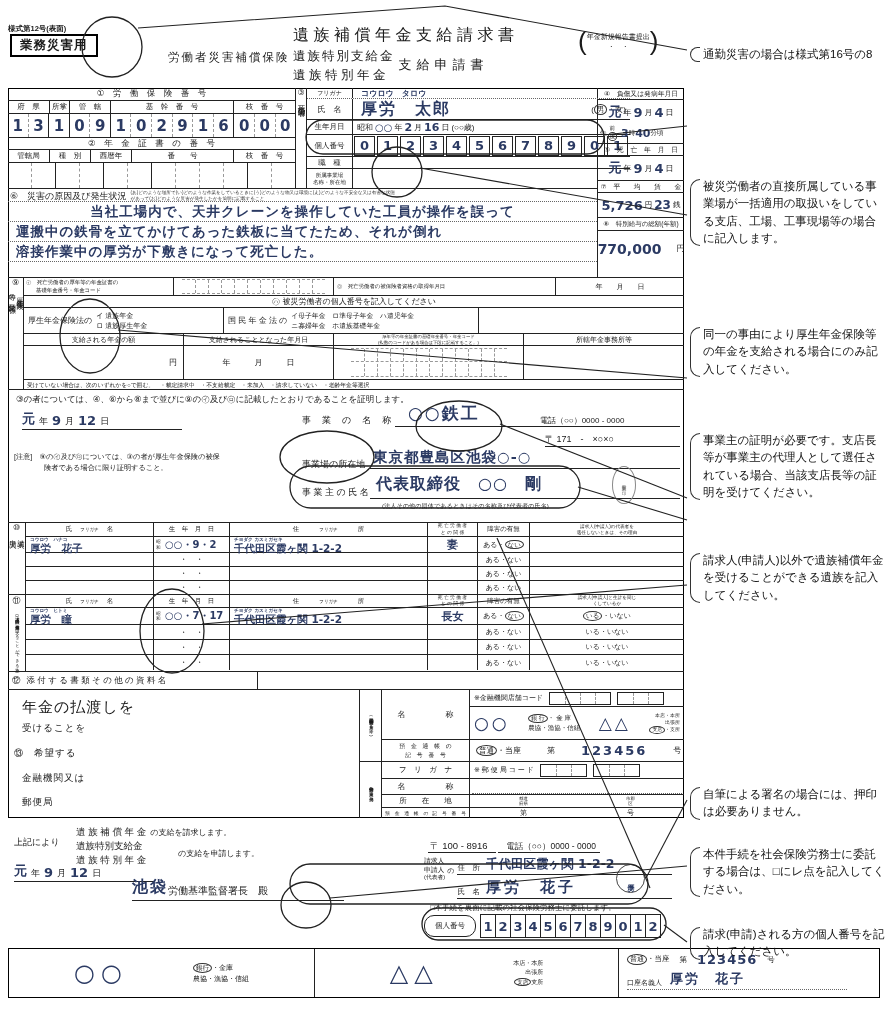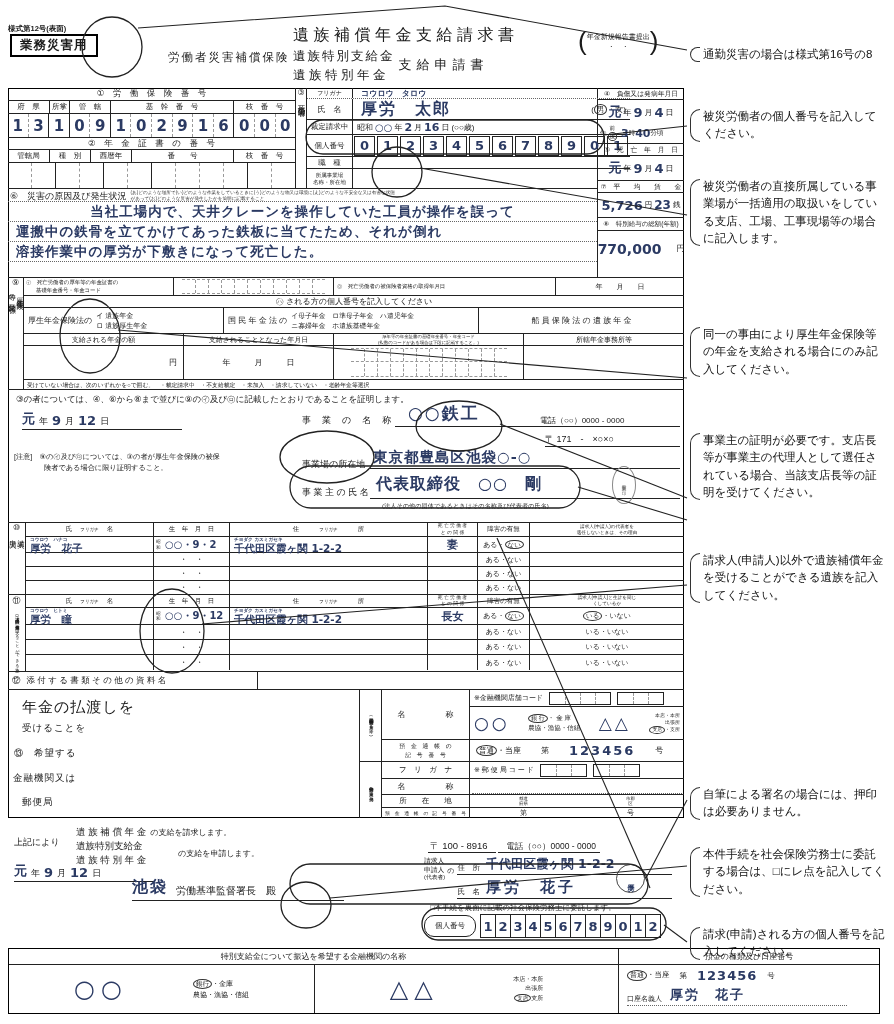--- a/index.html
+++ b/index.html
@@ -125,21 +125,21 @@
       <div class="row bb bx" style="height:21px;">
         <span class="c bx br" style="width:46px;font-size:8px;">氏　名</span>
         <span class="vc hw bx" style="flex:1;font-size:16px;padding-left:8px;letter-spacing:2px;">厚労　太郎</span>
         <span class="vc bx" style="font-size:8px;padding-right:4px;">
             <span>(</span>
             <span class="circ" style="font-size:7.5px;">男</span>
             <span>・女)</span>
           </span>
       </div>
       <div class="row bb bx" style="height:15px;">
-        <span class="c bx br" style="width:46px;font-size:7.5px;">裁定請求中</span>
+        <span class="c bx br" style="width:46px;font-size:7.5px;">生年月日</span>
         <span class="vc bx" style="flex:1;font-size:8px;padding-left:4px;gap:2px;">
           <span>昭和</span>
             <b class="hw" style="font-size:10px;">○○</b>
             <span>年</span>
           <b class="hw" style="font-size:11px;">2</b>
             <span>月</span>
           <b class="hw" style="font-size:11px;">16</b>
             <span>日</span>
           <span>(○○歳)</span>
         </span>
@@ -257,37 +257,36 @@
               <i class="sd"></i>
               <i class="sd"></i>
               <i class="sd"></i>
               <i class="sd"></i>
               <i class="sd"></i>
           </span>
         </span>
         <span class="vc bx br" style="width:222px;font-size:5.4px;padding-left:3px;">㋺　死亡労働者の被保険者資格の取得年月日</span>
         <span class="c bx" style="flex:1;font-size:7px;">年　　月　　日</span>
       </div>
-      <div class="c bb bx" style="height:12px;font-size:8px;">㋩ される方の個人番号を記入してください</div>
+      <div class="c bb bx" style="height:12px;font-size:8px;">㋩ 被災労働者の個人番号を記入してください</div>
       <div class="row bb bx" style="height:26px;">
         <span class="vc bx br" style="width:200px;padding-left:4px;font-size:8px;gap:4px;">
           <span>厚生年金保険法の</span>
           <span style="font-size:7px;line-height:1.4;">
               <span style="display:block;">イ 遺族年金</span>
               <span style="display:block;">ロ 遺族厚生年金</span>
             </span>
         </span>
         <span class="vc bx br" style="width:255px;padding-left:4px;font-size:8px;gap:4px;">
           <span>国 民 年 金 法 の</span>
           <span style="font-size:6.8px;line-height:1.4;">
               <span style="display:block;">イ母子年金　ロ準母子年金　ハ遺児年金</span>
               <span style="display:block;">ニ寡婦年金　ホ遺族基礎年金</span>
             </span>
         </span>
-        <span class="c bx" style="flex:1;font-size:8px;">船 員 保 険 法 の 遺 族 年 金</span>
       </div>
       <div class="row bb bx" style="height:12px;font-size:7px;">
         <span class="c bx br" style="width:160px;">支給される年金の額</span>
         <span class="c bx br" style="width:150px;">支給されることとなった年月日</span>
         <span class="c bx br" style="width:190px;font-size:4.4px;line-height:1.3;flex-direction:column;">
           <span>厚年等の年金証書の基礎年金番号・年金コード</span>
             <span>(複数のコードがある場合は下段に記載すること。)</span>
         </span>
         <span class="c bx" style="flex:1;">所轄年金事務所等</span>
       </div>
@@ -463,21 +462,21 @@
             <span>くしているか</span>
           </span>
       </div>
       <div class="row bb bx" style="height:17px;">
         <span class="bx br" style="width:128px;padding-left:4px;">
             <span class="hw" style="display:block;font-size:4.6px;line-height:1;margin-top:1px;">コウロウ　ヒトミ</span>
             <span class="hw" style="display:block;font-size:10.5px;line-height:1;">厚労　瞳</span>
           </span>
         <span class="vc bx br" style="width:76px;padding-left:2px;">
             <span style="font-size:4.6px;width:9px;line-height:1.1;">昭和</span>
-            <b class="hw" style="font-size:10px;">○○・9・12</b>
+            <b class="hw" style="font-size:10px;">○○・7・17</b>
           </span>
         <span class="bx br" style="width:198px;padding-left:4px;">
             <span class="hw" style="display:block;font-size:4.6px;line-height:1;margin-top:1px;">チヨダク カスミガセキ</span>
             <span class="hw" style="display:block;font-size:10.5px;line-height:1;">千代田区霞ヶ関 1-2-2</span>
           </span>
         <span class="c hw bx br" style="width:50px;font-size:11px;">長女</span>
         <span class="c bx br" style="width:52px;font-size:7px;">
             <span>ある・</span>
             <span class="circ" style="font-size:6.5px;">ない</span>
           </span>
@@ -520,21 +519,21 @@
       </span>
     <span style="flex:1;"></span>
   </div>
 
   <div class="abs row bx" style="left:8px;top:690px;width:676px;height:128px;">
     <div class="bx br" style="width:352px;position:relative;">
       <div class="abs" style="left:14px;top:8px;font-size:15px;letter-spacing:1px;">年金の払渡しを</div>
       <div class="abs" style="left:14px;top:32px;font-size:9.5px;letter-spacing:1px;">受けることを</div>
       <div class="abs" style="left:6px;top:57px;font-size:9px;">⑬</div>
       <div class="abs" style="left:26px;top:57px;font-size:9.5px;letter-spacing:1px;">希望する</div>
-      <div class="abs" style="left:5px;top:82px;font-size:9.5px;letter-spacing:1px;">金融機関又は</div>
+      <div class="abs" style="left:14px;top:82px;font-size:9.5px;letter-spacing:1px;">金融機関又は</div>
       <div class="abs" style="left:14px;top:106px;font-size:9.5px;letter-spacing:1px;">郵便局</div>
     </div>
     <div class="bx br" style="width:22px;">
       <div class="c bb bx" style="height:72px;">
           <span class="v" style="font-size:4.2px;letter-spacing:0;line-height:1.1;">金融機関(郵便貯金銀行の支店等を除く。)</span>
         </div>
       <div class="c bx" style="height:54px;">
           <span class="v" style="font-size:4.2px;letter-spacing:0;line-height:1.1;">郵便貯金銀行の支店等又は郵便局</span>
         </div>
     </div>
@@ -569,21 +568,21 @@
                 <span style="display:block;"><span class="circ" style="font-size:4.8px;">支店</span><span>・支所</span></span>
               </span>
           </span>
         </span>
       </div>
       <div class="row bb bx" style="height:22px;">
         <span class="c bx br" style="width:88px;font-size:5.8px;flex-direction:column;line-height:1.4;">
             <span>預　金　通　帳　の</span>
             <span>記　号　番　号</span>
           </span>
-        <span class="vc" style="flex:1;padding-left:6px;font-size:8px;gap:20px;">
+        <span class="vc" style="flex:1;padding-left:6px;font-size:8px;gap:26px;">
           <span><span class="circ" style="font-size:7.5px;">普通</span><span>・当座</span></span>
           <span>第</span>
           <b class="hw" style="font-size:13px;letter-spacing:2px;">123456</b>
           <span>号</span>
         </span>
       </div>
       <div class="row bb bx" style="height:17px;">
         <span class="c bx br" style="width:88px;font-size:7.5px;">フ　リ　ガ　ナ</span>
         <span class="vc" style="flex:1;padding-left:4px;font-size:7px;gap:6px;">
           <span>※ 郵 便 局 コ ー ド</span>
@@ -640,21 +639,21 @@
   </div>
   <div class="abs" style="left:178px;top:848px;font-size:8px;">の支給を申請します。</div>
   <div class="abs u" style="left:14px;top:862px;width:140px;height:18px;font-size:9px;display:flex;align-items:flex-end;gap:4px;padding-bottom:1px;">
     <b class="hw" style="font-size:13px;">元</b>
       <span>年</span>
     <b class="hw" style="font-size:13px;">9</b>
       <span>月</span>
     <b class="hw" style="font-size:13px;">12</b>
       <span>日</span>
   </div>
-  <div class="abs u" style="left:132px;top:872px;width:212px;height:26px;display:flex;align-items:flex-end;gap:8px;padding-bottom:2px;">
+  <div class="abs u" style="left:132px;top:872px;width:212px;height:26px;display:flex;align-items:flex-end;gap:0;padding-bottom:2px;">
     <b class="hw" style="font-size:16px;letter-spacing:2px;">池袋</b>
     <span style="font-size:10px;">労働基準監督署長　殿</span>
   </div>
   <div class="abs" style="left:428px;top:840px;font-size:9.5px;">
     <span class="u" style="padding:0 8px 1px 2px;">〒 100 - 8916</span>
     <span class="u" style="padding:0 4px 1px 8px;font-size:8.5px;">電話（○○）0000 - 0000</span>
   </div>
   <div class="abs row" style="left:424px;top:856px;">
     <span style="font-size:6.8px;line-height:1.35;">
       <span style="display:block;">請求人</span>
@@ -689,24 +688,20 @@
       <b class="mb2">7</b>
       <b class="mb2">8</b>
       <b class="mb2">9</b>
       <b class="mb2">0</b>
       <b class="mb2">1</b>
       <b class="mb2">2</b>
     </span>
   </div>
 
   <div class="abs bx" style="left:8px;top:948px;width:872px;border:1.5px solid #000;">
-    <div class="row bb bx" style="height:16px;font-size:8px;">
-      <span class="c bx br" style="width:610px;">特別支給金について振込を希望する金融機関の名称</span>
-      <span class="c bx" style="flex:1;">預金の種類及び口座番号</span>
-    </div>
     <div class="row bx" style="height:48px;">
       <span class="row bx br" style="width:306px;align-items:center;justify-content:space-evenly;">
         <b class="hw" style="font-size:24px;letter-spacing:6px;font-weight:400;">○○</b>
         <span style="font-size:7px;line-height:1.6;">
             <span style="display:block;"><span class="circ" style="font-size:6.5px;">銀行</span><span>・金庫</span></span>
             <span style="display:block;">農協・漁協・信組</span>
           </span>
       </span>
       <span class="row bx br" style="width:304px;align-items:center;justify-content:space-evenly;">
         <b class="hw" style="font-size:24px;letter-spacing:6px;font-weight:400;">△△</b>
@@ -725,21 +720,20 @@
         </span>
         <span class="row" style="align-items:flex-end;gap:8px;margin-top:3px;border-bottom:1px dotted #666;padding-bottom:1px;width:220px;">
           <span style="font-size:7px;">口座名義人</span>
           <b class="hw" style="font-size:13px;letter-spacing:2px;">厚労　花子</b>
         </span>
       </span>
     </div>
   </div>
 
   <div class="callout" style="top:46px;">通勤災害の場合は様式第16号の8</div>
-  <div class="callout" style="top:108px;">被災労働者の個人番号を記入してください。</div>
   <div class="callout" style="top:178px;">被災労働者の直接所属している事業場が一括適用の取扱いをしている支店、工場、工事現場等の場合に記入します。</div>
   <div class="callout" style="top:326px;">同一の事由により厚生年金保険等の年金を支給される場合にのみ記入してください。</div>
   <div class="callout" style="top:432px;">事業主の証明が必要です。支店長等が事業主の代理人として選任されている場合、当該支店長等の証明を受けてください。</div>
   <div class="callout" style="top:552px;">請求人(申請人)以外で遺族補償年金を受けることができる遺族を記入してください。</div>
   <div class="callout" style="top:786px;">自筆による署名の場合には、押印は必要ありません。</div>
   <div class="callout" style="top:846px;">本件手続を社会保険労務士に委託する場合は、□にレ点を記入してください。</div>
   <div class="callout" style="top:926px;">請求(申請)される方の個人番号を記入してください。</div>
 
   <svg class="ov" width="894" height="1024" viewBox="0 0 894 1024">
     <g fill="none" stroke="#222" stroke-width="1.3">

